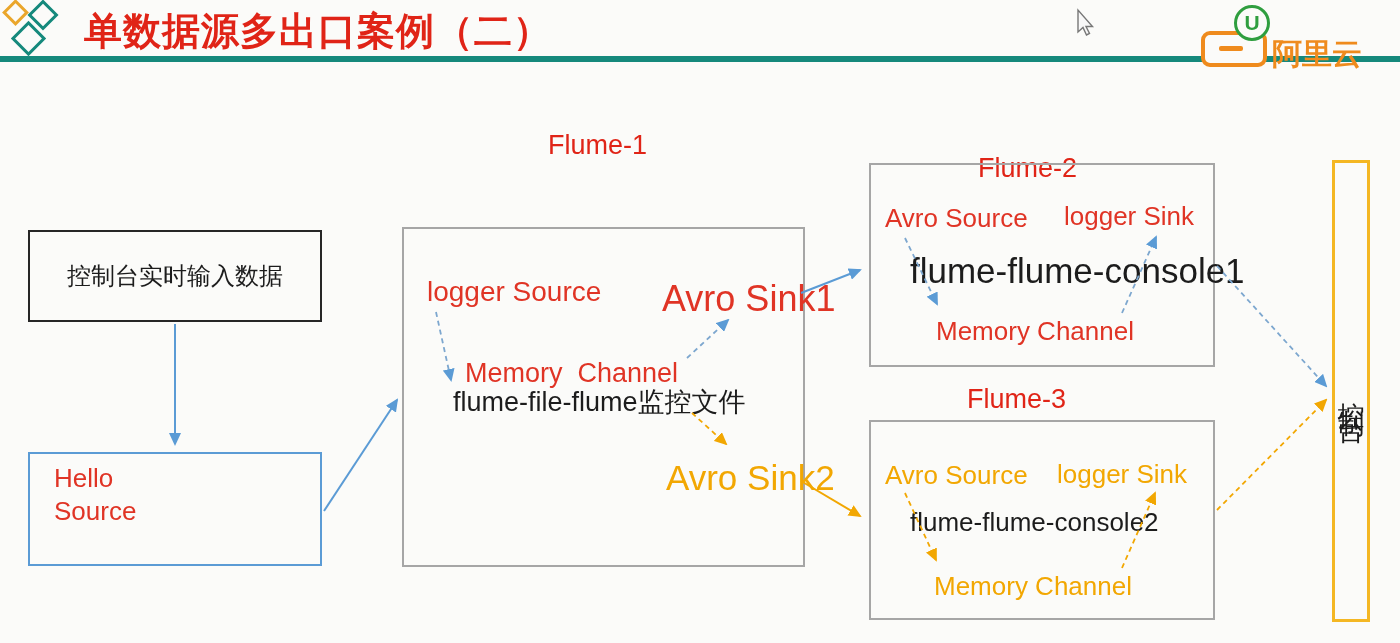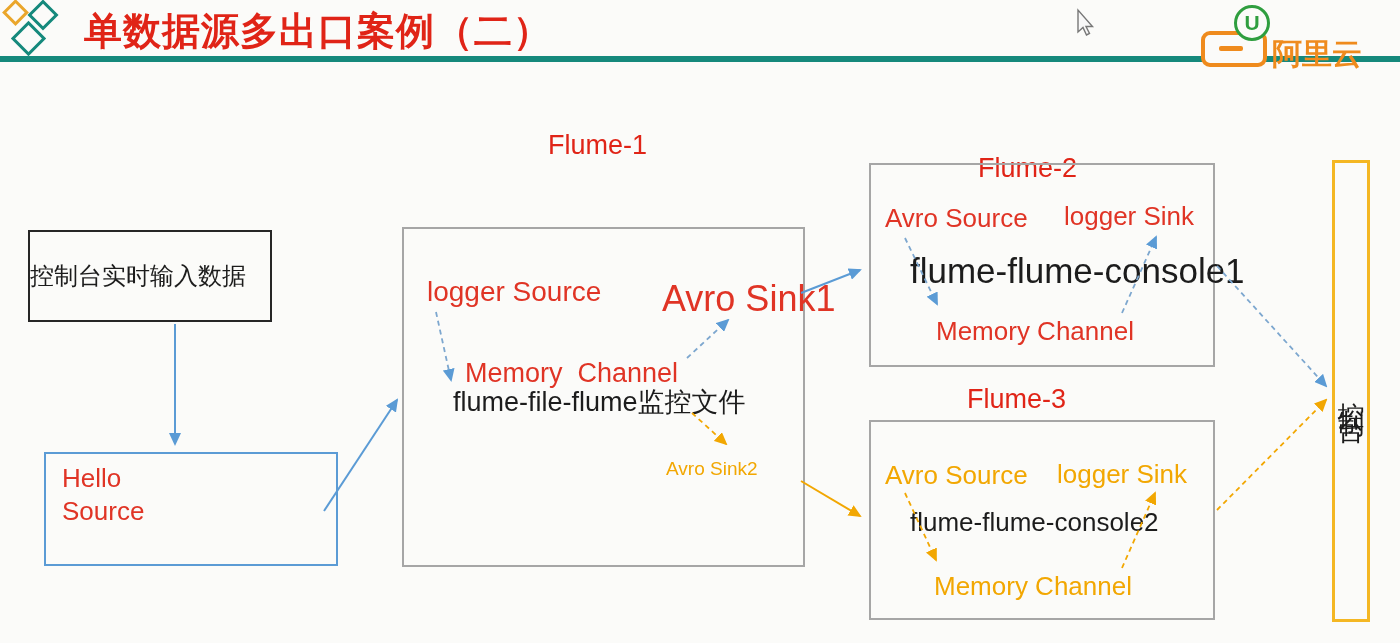--- a/index.html
+++ b/index.html
@@ -35,45 +35,45 @@
   .logo-u{position:absolute;left:1234px;top:5px;width:30px;height:30px;border:3.5px solid var(--green-brand);
           border-radius:50%;color:var(--green-brand);font-weight:bold;font-size:21px;
           display:flex;align-items:center;justify-content:center;background:var(--bg);z-index:3;}
   .logo-bracket{position:absolute;left:1201px;top:31px;width:58px;height:28px;border:4.5px solid var(--orange-brand);
           border-radius:9px;background:var(--bg);z-index:2;}
   .logo-bracket::after{content:"";position:absolute;left:14px;top:11px;width:24px;height:4.5px;
           background:var(--orange-brand);border-radius:2px;}
 
   
   .box{position:absolute;box-sizing:border-box;background:transparent;}
-  .console-input{left:28px;top:230px;width:244px;height:92px;border:2.5px solid #262626;
-                 display:flex;align-items:center;
+  .console-input{left:28px;top:230px;width:294px;height:92px;border:2.5px solid #262626;
+                 display:flex;align-items:center;justify-content:center;
                  font-size:24px;color:var(--ink);}
-  .hello-box{left:44px;top:452px;width:294px;height:114px;border:2px solid var(--blue);
-             padding:8px 0 0 16px;font-size:26px;line-height:33px;color:var(--red);}
+  .hello-box{left:28px;top:452px;width:294px;height:114px;border:2px solid var(--blue);
+             padding:8px 0 0 24px;font-size:26px;line-height:33px;color:var(--red);}
   .flume1-box{left:402px;top:227px;width:403px;height:340px;border:2px solid var(--gray);}
   .flume2-box{left:869px;top:163px;width:346px;height:204px;border:2px solid var(--gray);}
   .flume3-box{left:869px;top:420px;width:346px;height:200px;border:2px solid var(--gray);}
   .console-out{left:1332px;top:160px;width:38px;height:462px;border:3px solid var(--gold-border);
                display:flex;align-items:center;justify-content:center;}
   .console-out .vtext{writing-mode:vertical-rl;text-orientation:upright;
                font-size:27px;color:var(--ink);letter-spacing:7px;}
 
   
   .lbl{position:absolute;white-space:pre;}
   .agent-title{font-size:27px;color:var(--title-red);}
   .flume1-title{left:548px;top:130px;}
   .flume2-title{left:978px;top:133px;margin-top:20px;}
   .flume3-title{left:967px;top:384px;}
 
   .netcat{left:427px;top:276px;font-size:28px;color:var(--red);}
   .sink1{left:662px;top:278px;font-size:36px;color:var(--red);}
   .mem1{left:465px;top:358px;font-size:27px;color:var(--red);}
   .cap1{left:453px;top:384px;font-size:27px;color:var(--ink);text-align:right;}
-  .sink2{left:666px;top:458px;font-size:19px;color:var(--gold);}
+  .sink2{left:666px;top:458px;font-size:35px;color:var(--gold);}
 
   .f2-source{left:885px;top:203px;font-size:26px;color:var(--red);}
   .f2-sink{left:1064px;top:201px;font-size:26px;color:var(--red);}
   .f2-cap{left:910px;top:251px;font-size:35px;color:var(--ink);}
   .f2-mem{left:936px;top:316px;font-size:26px;color:var(--red);}
 
   .f3-source{left:885px;top:460px;font-size:26px;color:var(--gold);}
   .f3-sink{left:1057px;top:459px;font-size:26px;color:var(--gold);}
   .f3-cap{left:910px;top:507px;font-size:26px;color:var(--ink);}
   .f3-mem{left:934px;top:571px;font-size:26px;color:var(--gold);}

